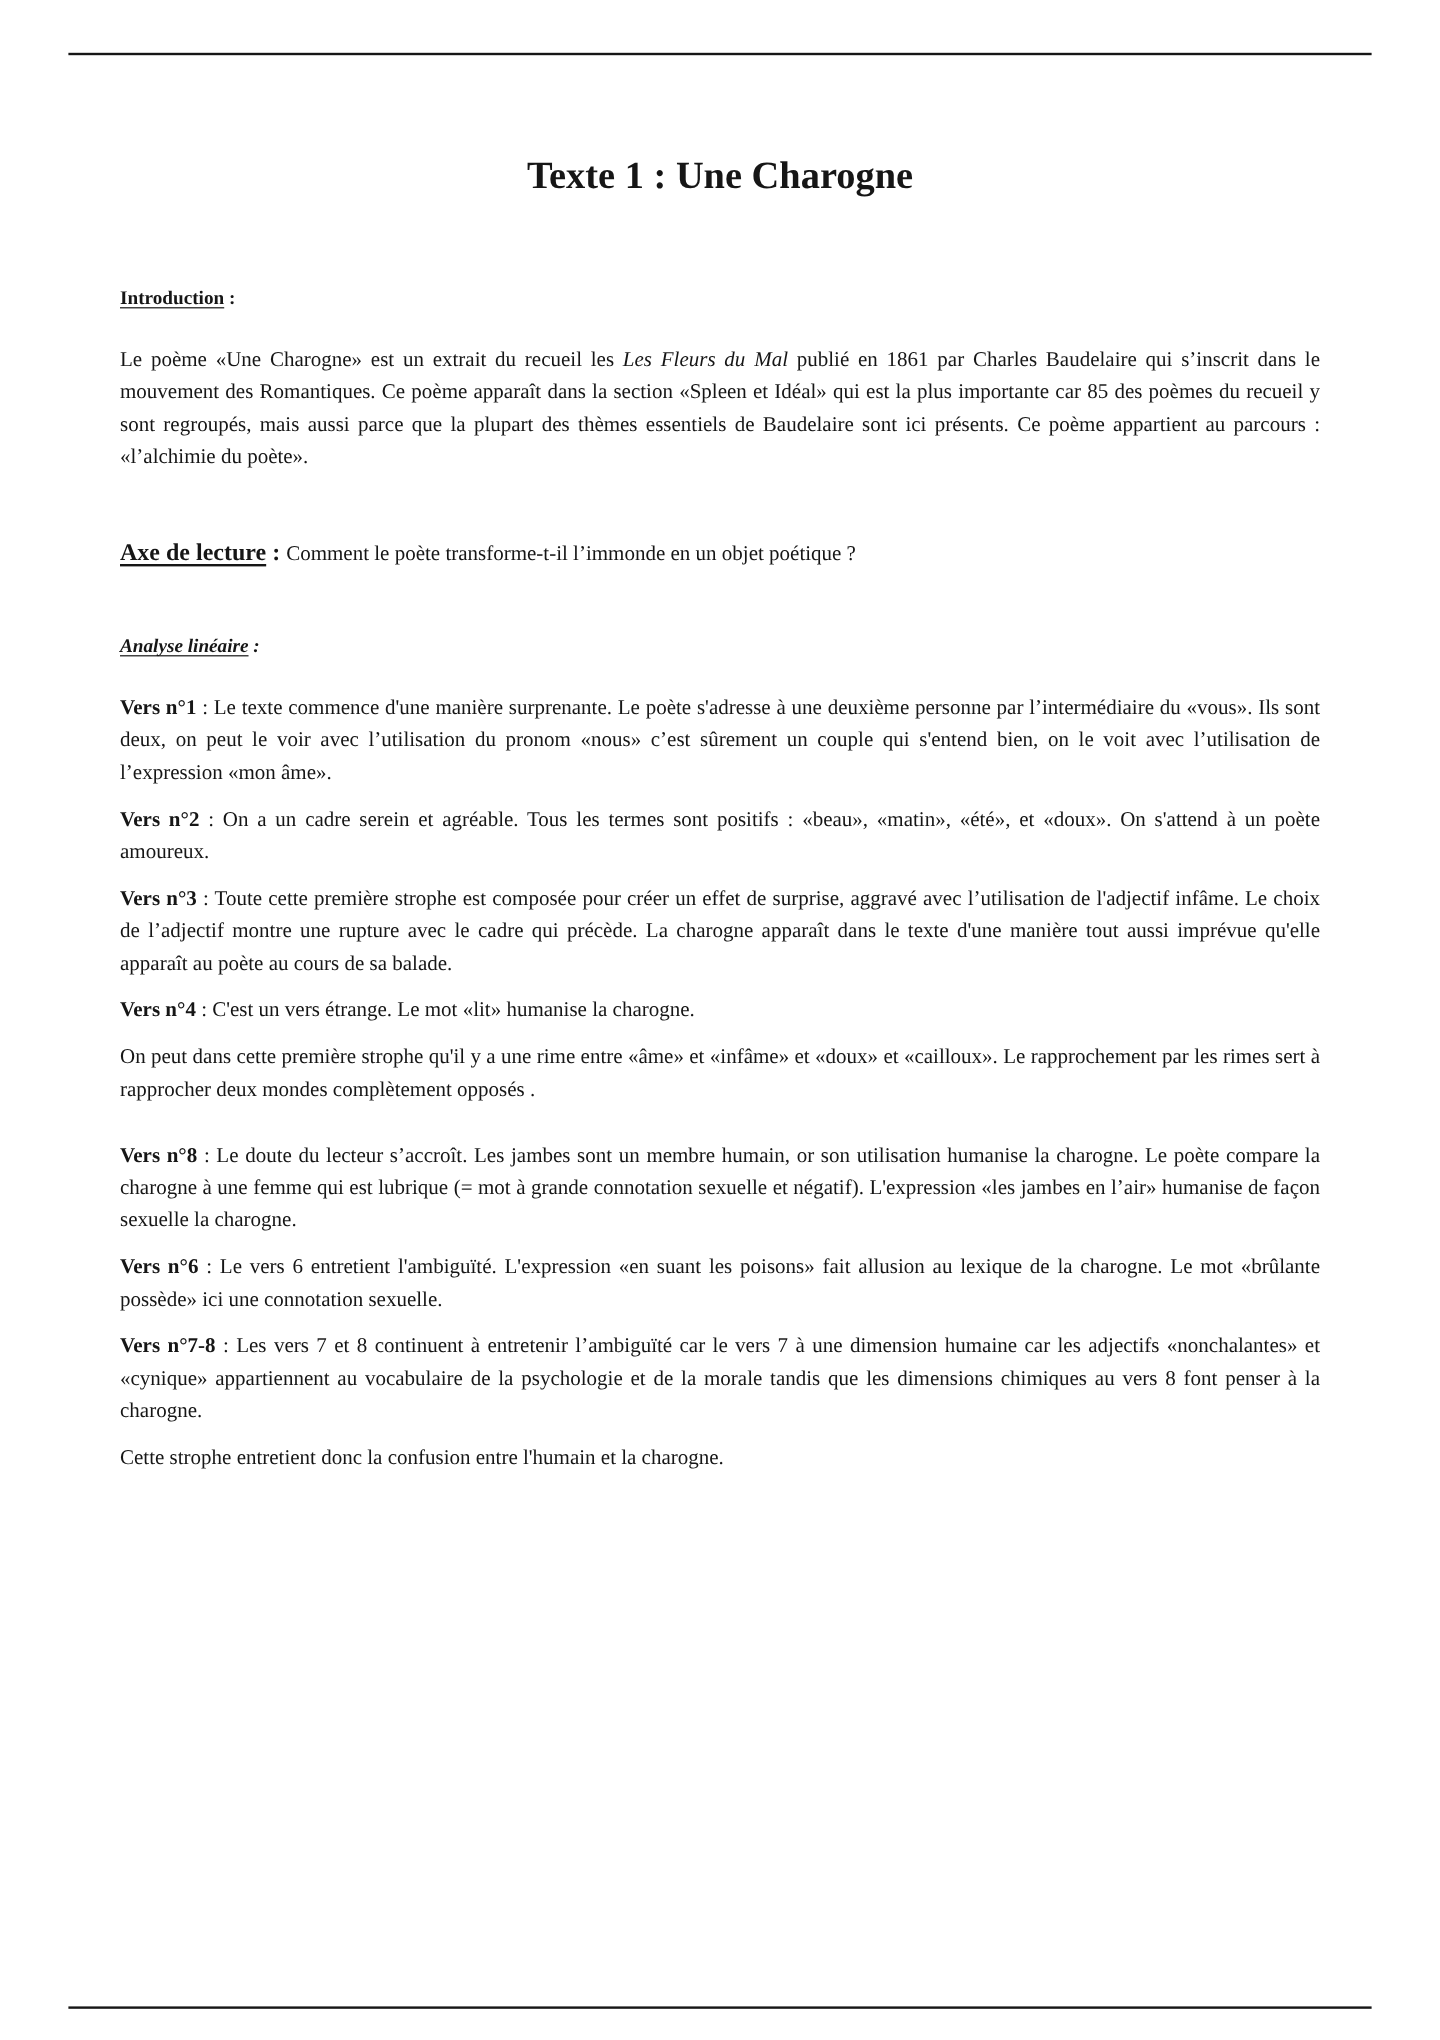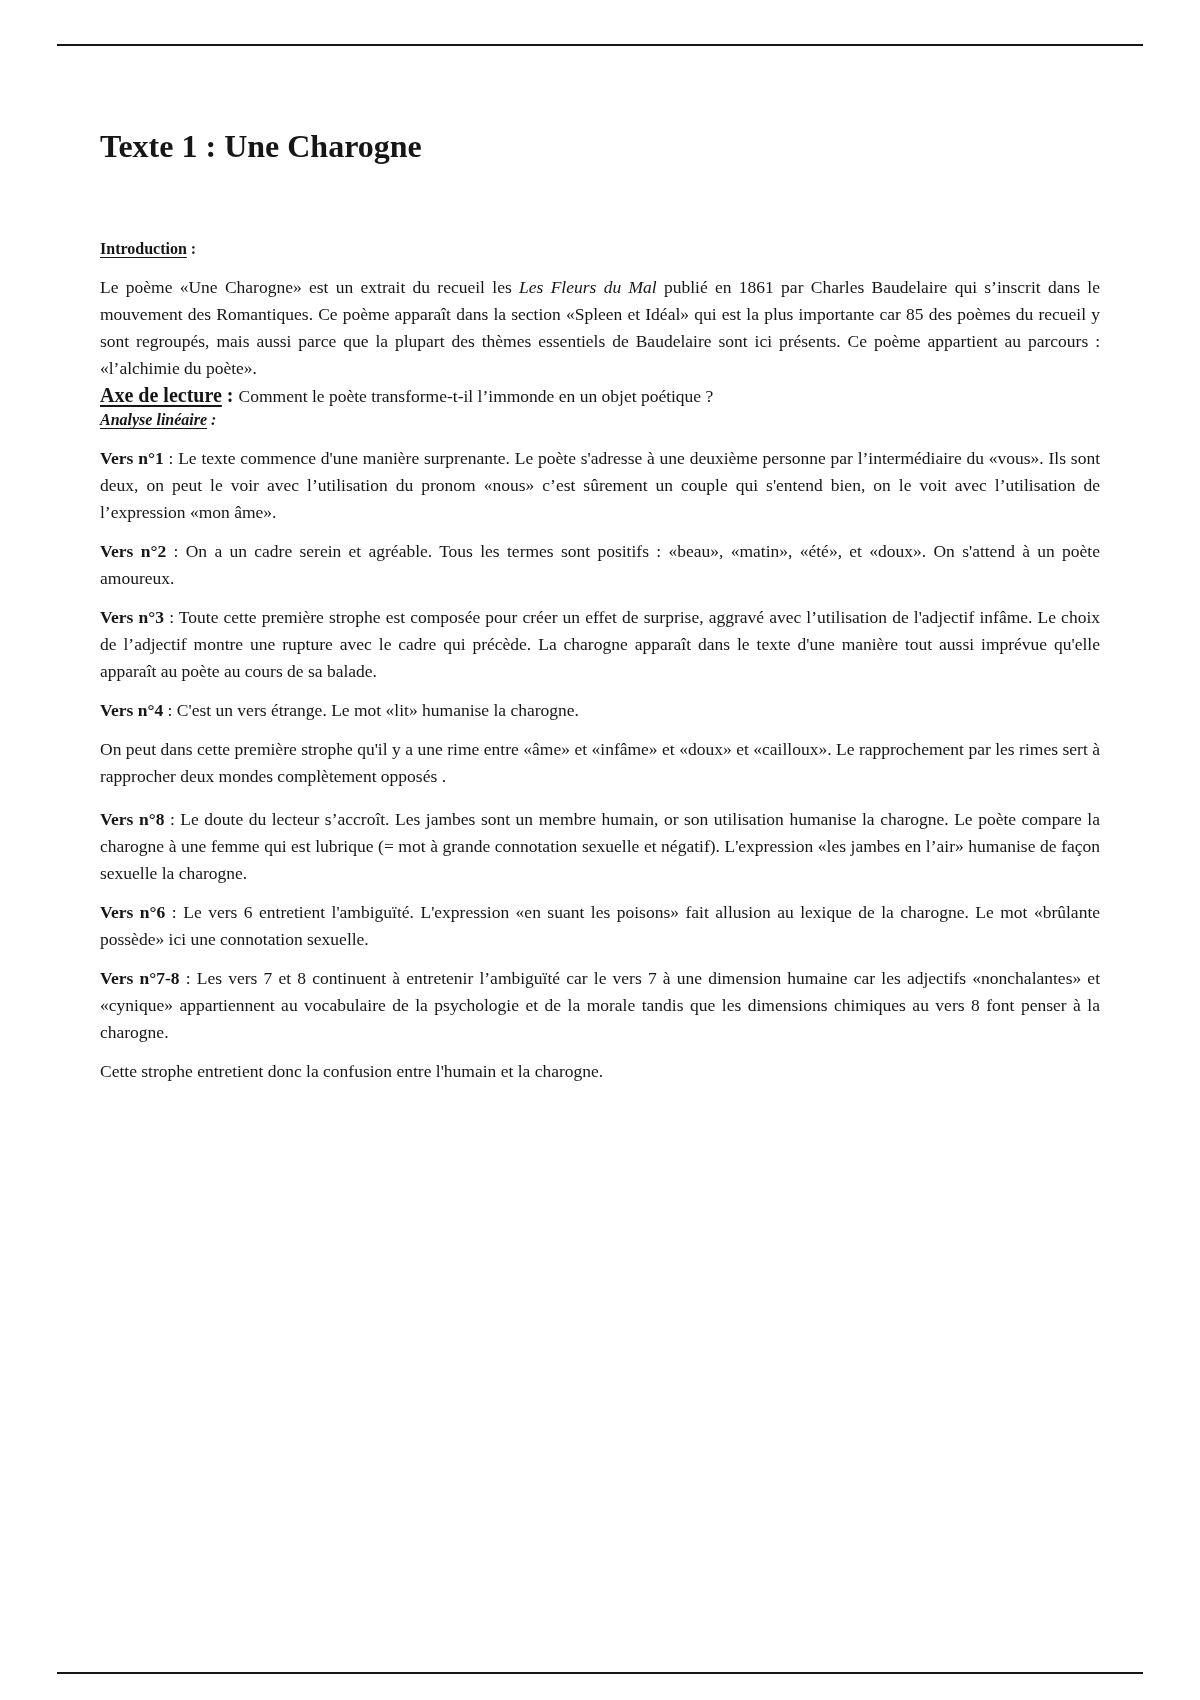--- a/index.html
+++ b/index.html
@@ -27,40 +27,41 @@
     position: absolute;
     top: 0;
     left: 100px;
     width: 1000px;
   }
   .doc-title {
     margin: 128px 0 0 0;
     font-size: 32px;
     line-height: 1.15;
     font-weight: 700;
+    text-align: center;
   }
   .heading {
     font-size: 16px;
     font-weight: 700;
     line-height: 1.2;
     margin: 0;
   }
   .u { text-decoration: underline; text-underline-offset: 3px; }
   .it { font-style: italic; }
   .body-para {
     font-size: 17.5px;
     line-height: 27px;
     text-align: justify;
     margin: 0;
   }
   .label { font-weight: 700; }
   .axe-heading { font-size: 20px; font-weight: 700; }
   .mt-intro-heading { margin-top: 74px; }
-  .mt-heading-para { margin-top: 16px; }
-  .mt-section { }
+  .mt-heading-para { margin-top: 28px; }
+  .mt-section { margin-top: 54px; }
   .mt-section-sm { margin-top: 46px; }
   .mt-verse { margin-top: 12px; }
 </style>
 </head>
 <body>
 
 <div class="page">
 
   <div class="rule rule-top"></div>
   <div class="rule rule-bottom"></div>

